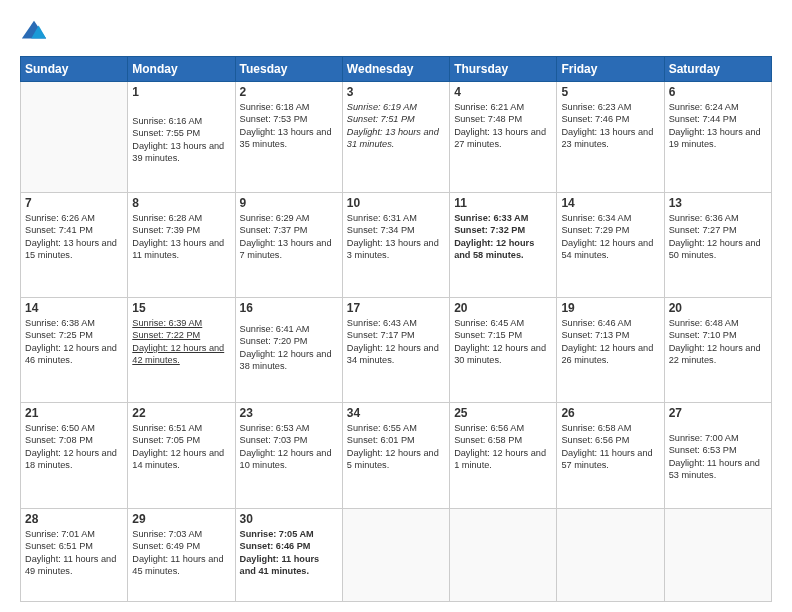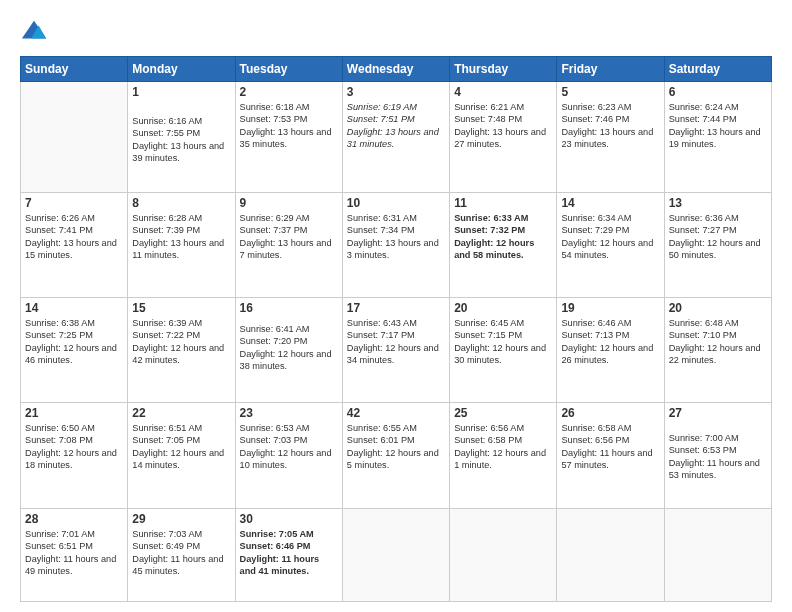--- a/index.html
+++ b/index.html
@@ -214,21 +214,21 @@
         </tr>
         <tr>
           <td>
             <span class="day-num">14</span>
             <div class="cell-text" style="white-space: pre-line;">Sunrise: 6:38 AM
 Sunset: 7:25 PM
 Daylight: 12 hours and 46 minutes.</div>
           </td>
           <td>
             <span class="day-num">15</span>
-            <div class="cell-text" style="white-space: pre-line;">Sunrise: 6:39 AM
+            <div class="cell-text" style="white-space: pre-line; text-decoration: underline;">Sunrise: 6:39 AM
 Sunset: 7:22 PM
 Daylight: 12 hours and 42 minutes.</div>
           </td>
           <td>
             <span class="day-num">16</span>
             <div class="cell-text" style="white-space: pre-line; margin-top: 8px;">Sunrise: 6:41 AM
 Sunset: 7:20 PM
 Daylight: 12 hours and 38 minutes.</div>
           </td>
           <td>
@@ -269,21 +269,21 @@
 Sunset: 7:05 PM
 Daylight: 12 hours and 14 minutes.</div>
           </td>
           <td>
             <span class="day-num">23</span>
             <div class="cell-text" style="white-space: pre-line;">Sunrise: 6:53 AM
 Sunset: 7:03 PM
 Daylight: 12 hours and 10 minutes.</div>
           </td>
           <td>
-            <span class="day-num">42</span>
+            <span class="day-num">34</span>
             <div class="cell-text" style="white-space: pre-line;">Sunrise: 6:55 AM
 Sunset: 6:01 PM
 Daylight: 12 hours and 5 minutes.</div>
           </td>
           <td>
             <span class="day-num">25</span>
             <div class="cell-text" style="white-space: pre-line;">Sunrise: 6:56 AM
 Sunset: 6:58 PM
 Daylight: 12 hours and 1 minute.</div>
           </td>

